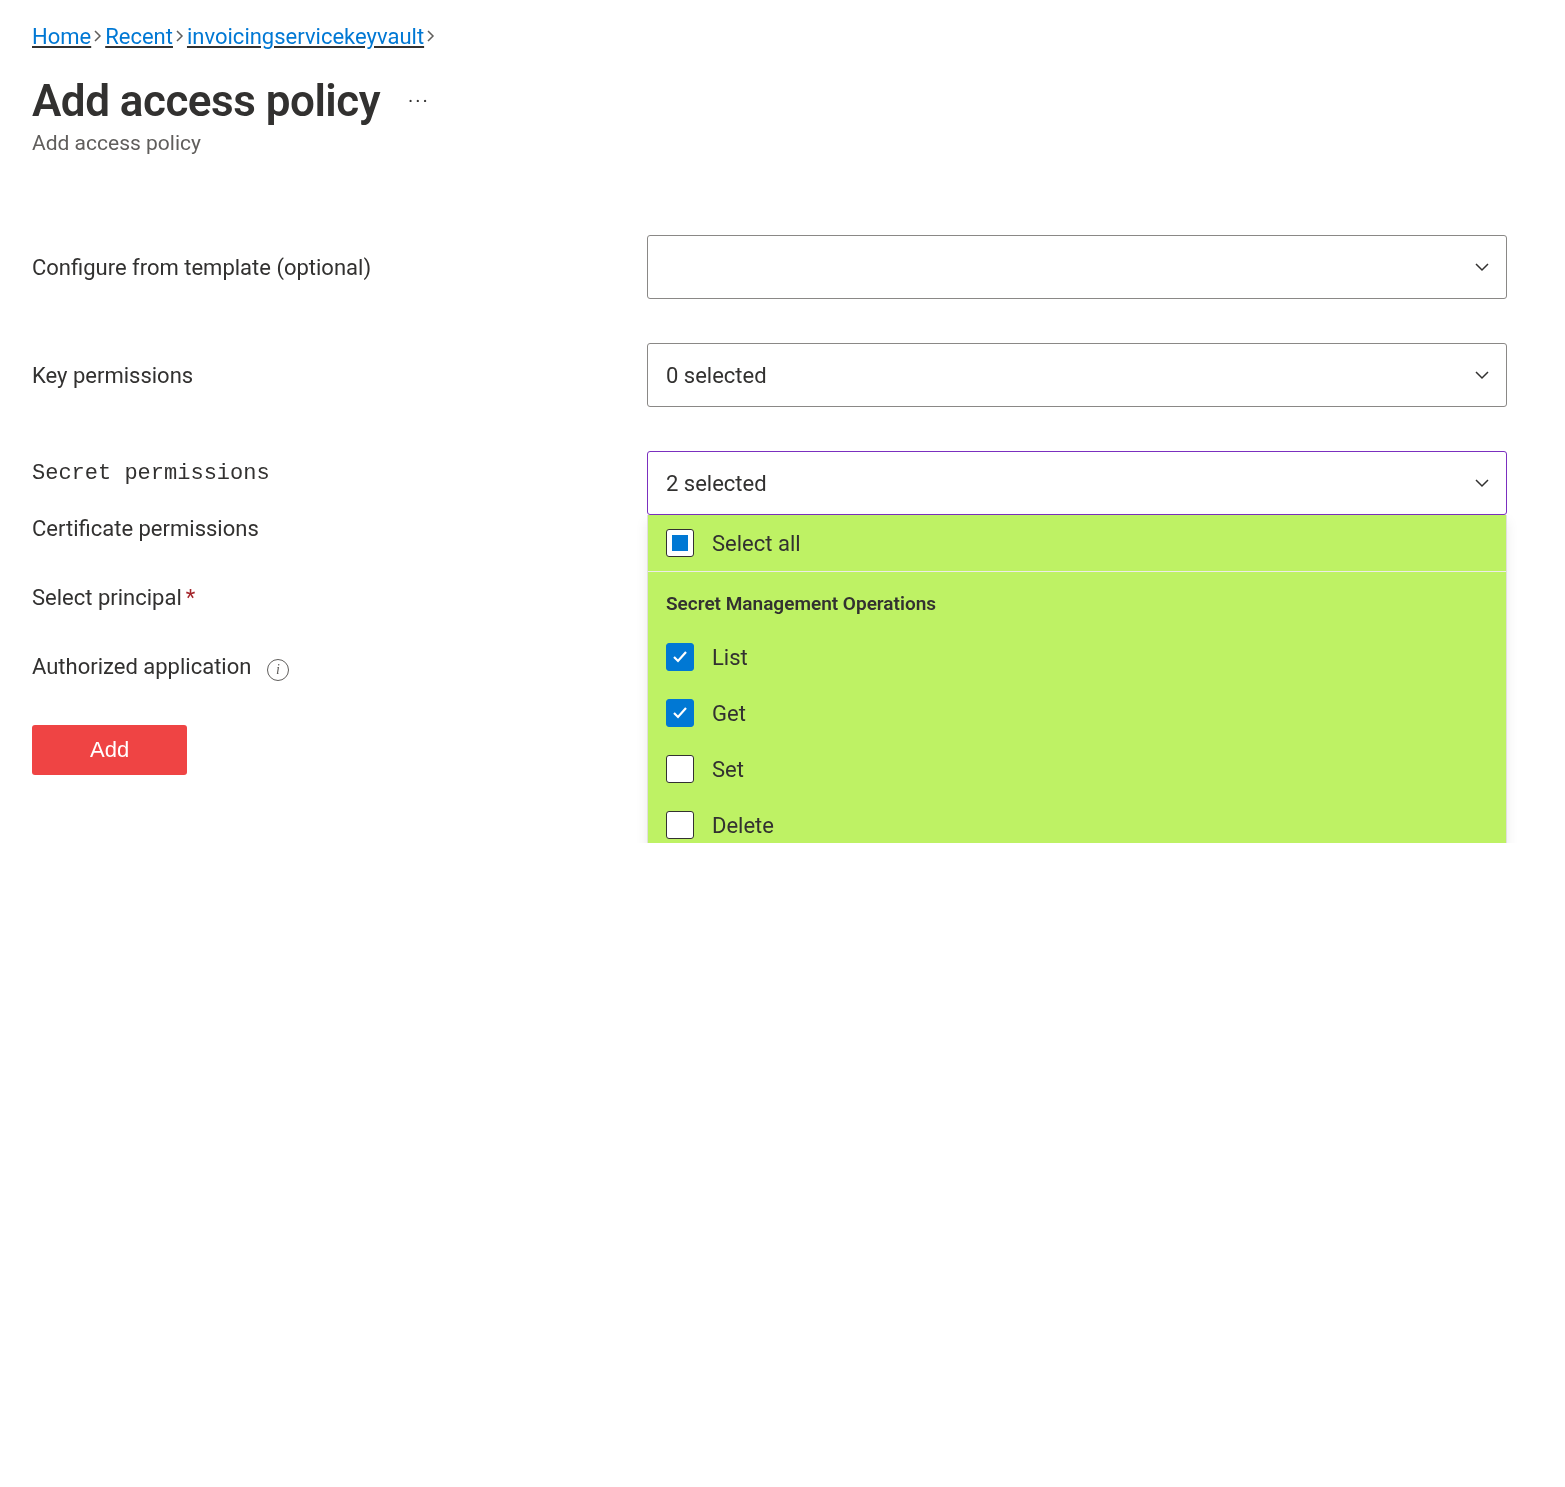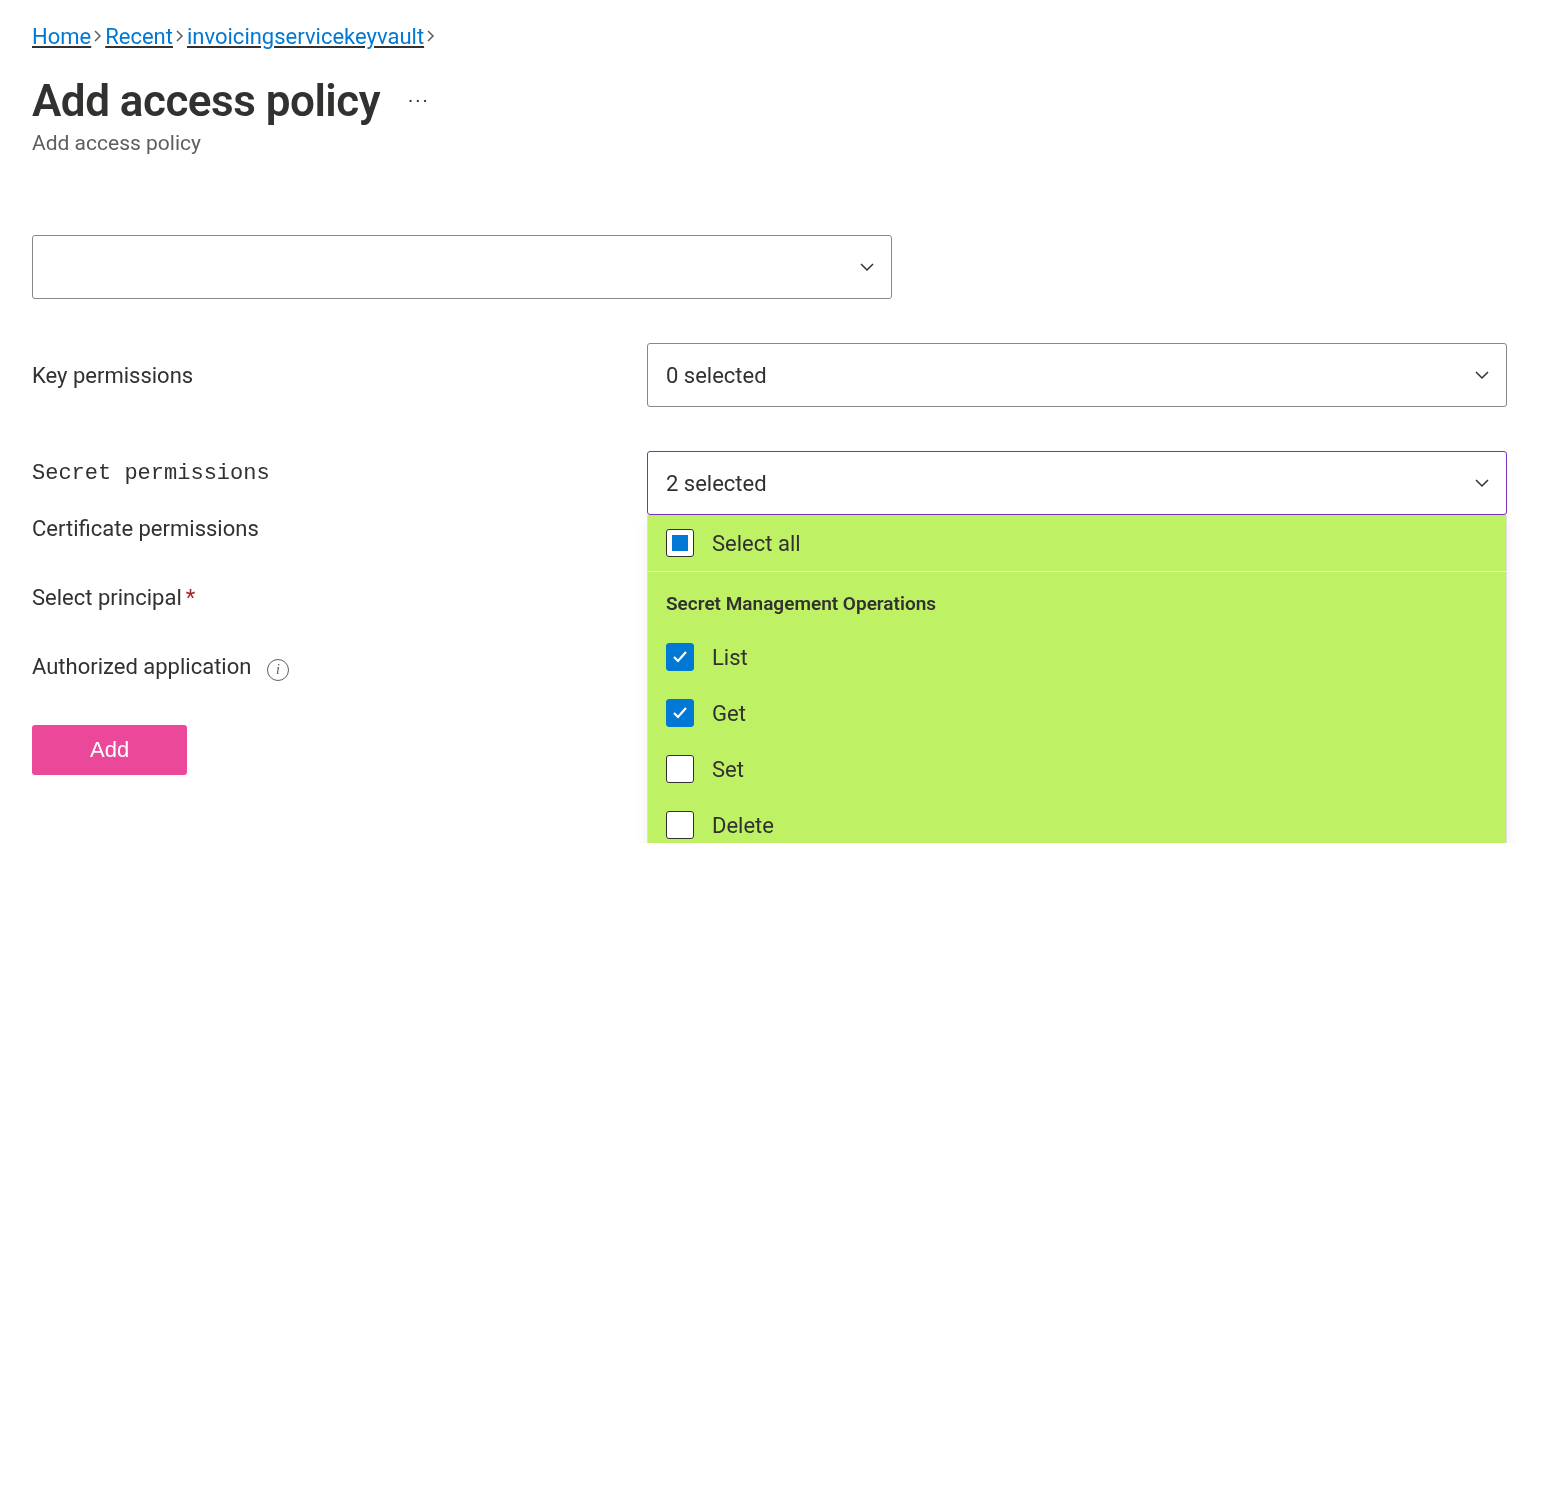--- a/index.html
+++ b/index.html
@@ -148,21 +148,21 @@
       display: inline-flex;
       align-items: center;
       justify-content: center;
       font-size: 14px;
       color: #605e5c;
       margin-left: 10px;
       font-style: italic;
       font-family: Georgia, serif;
     }
     .add-btn {
-      background: #ec4899;
+      background: #ef4444;
       color: #fff;
       border: none;
       padding: 12px 58px;
       font-size: 22px;
       border-radius: 3px;
       cursor: pointer;
     }
   </style>
 </head>
 <body>
@@ -190,20 +190,21 @@
 
 <div class="title-row">
   <h1 class="title">Add access policy</h1>
   <span class="ellipsis">···</span>
 </div>
 <div class="subtitle">Add access policy</div>
 
 <div class="form">
 
   <div class="row">
+    <div class="label">Configure from template (optional)</div>
     <div class="select">
       <span></span>
       <svg class="chevron" viewBox="0 0 20 20">
           <path d="M4 7 L10 13 L16 7" fill="none" stroke="#323130" stroke-width="1.5"></path>
         </svg>
     </div>
   </div>
 
   <div class="row">
     <div class="label">Key permissions</div>

